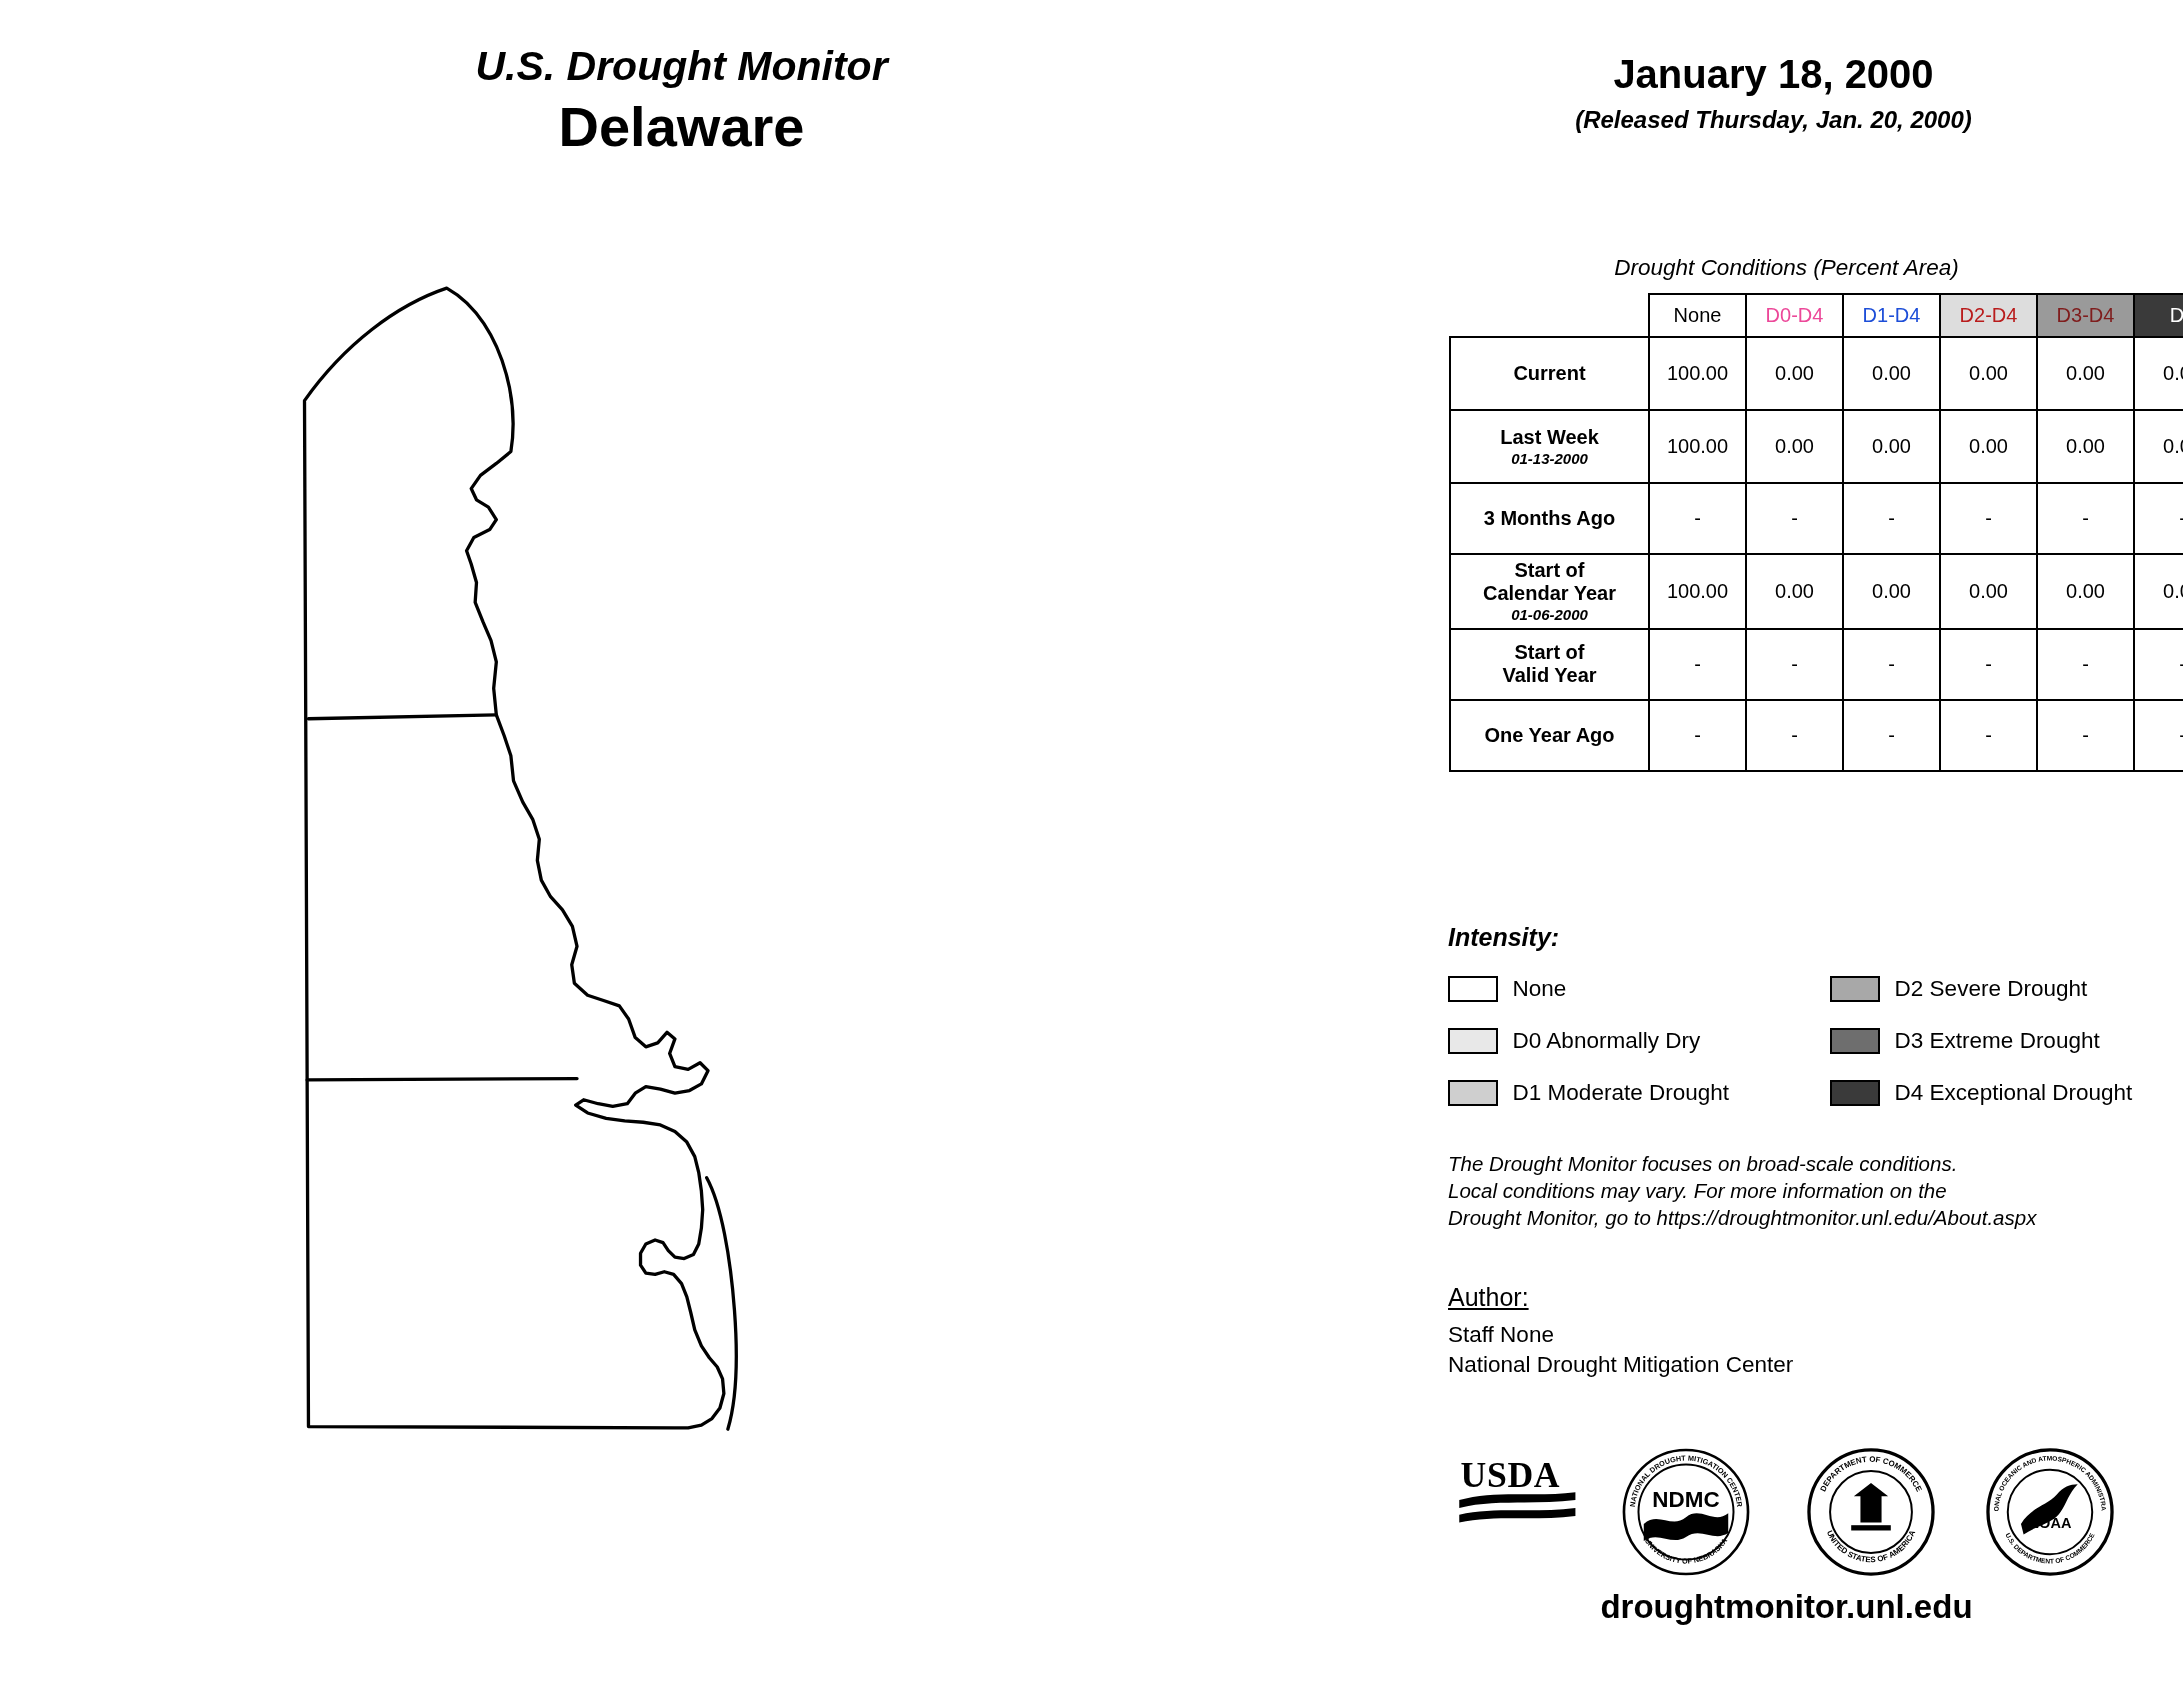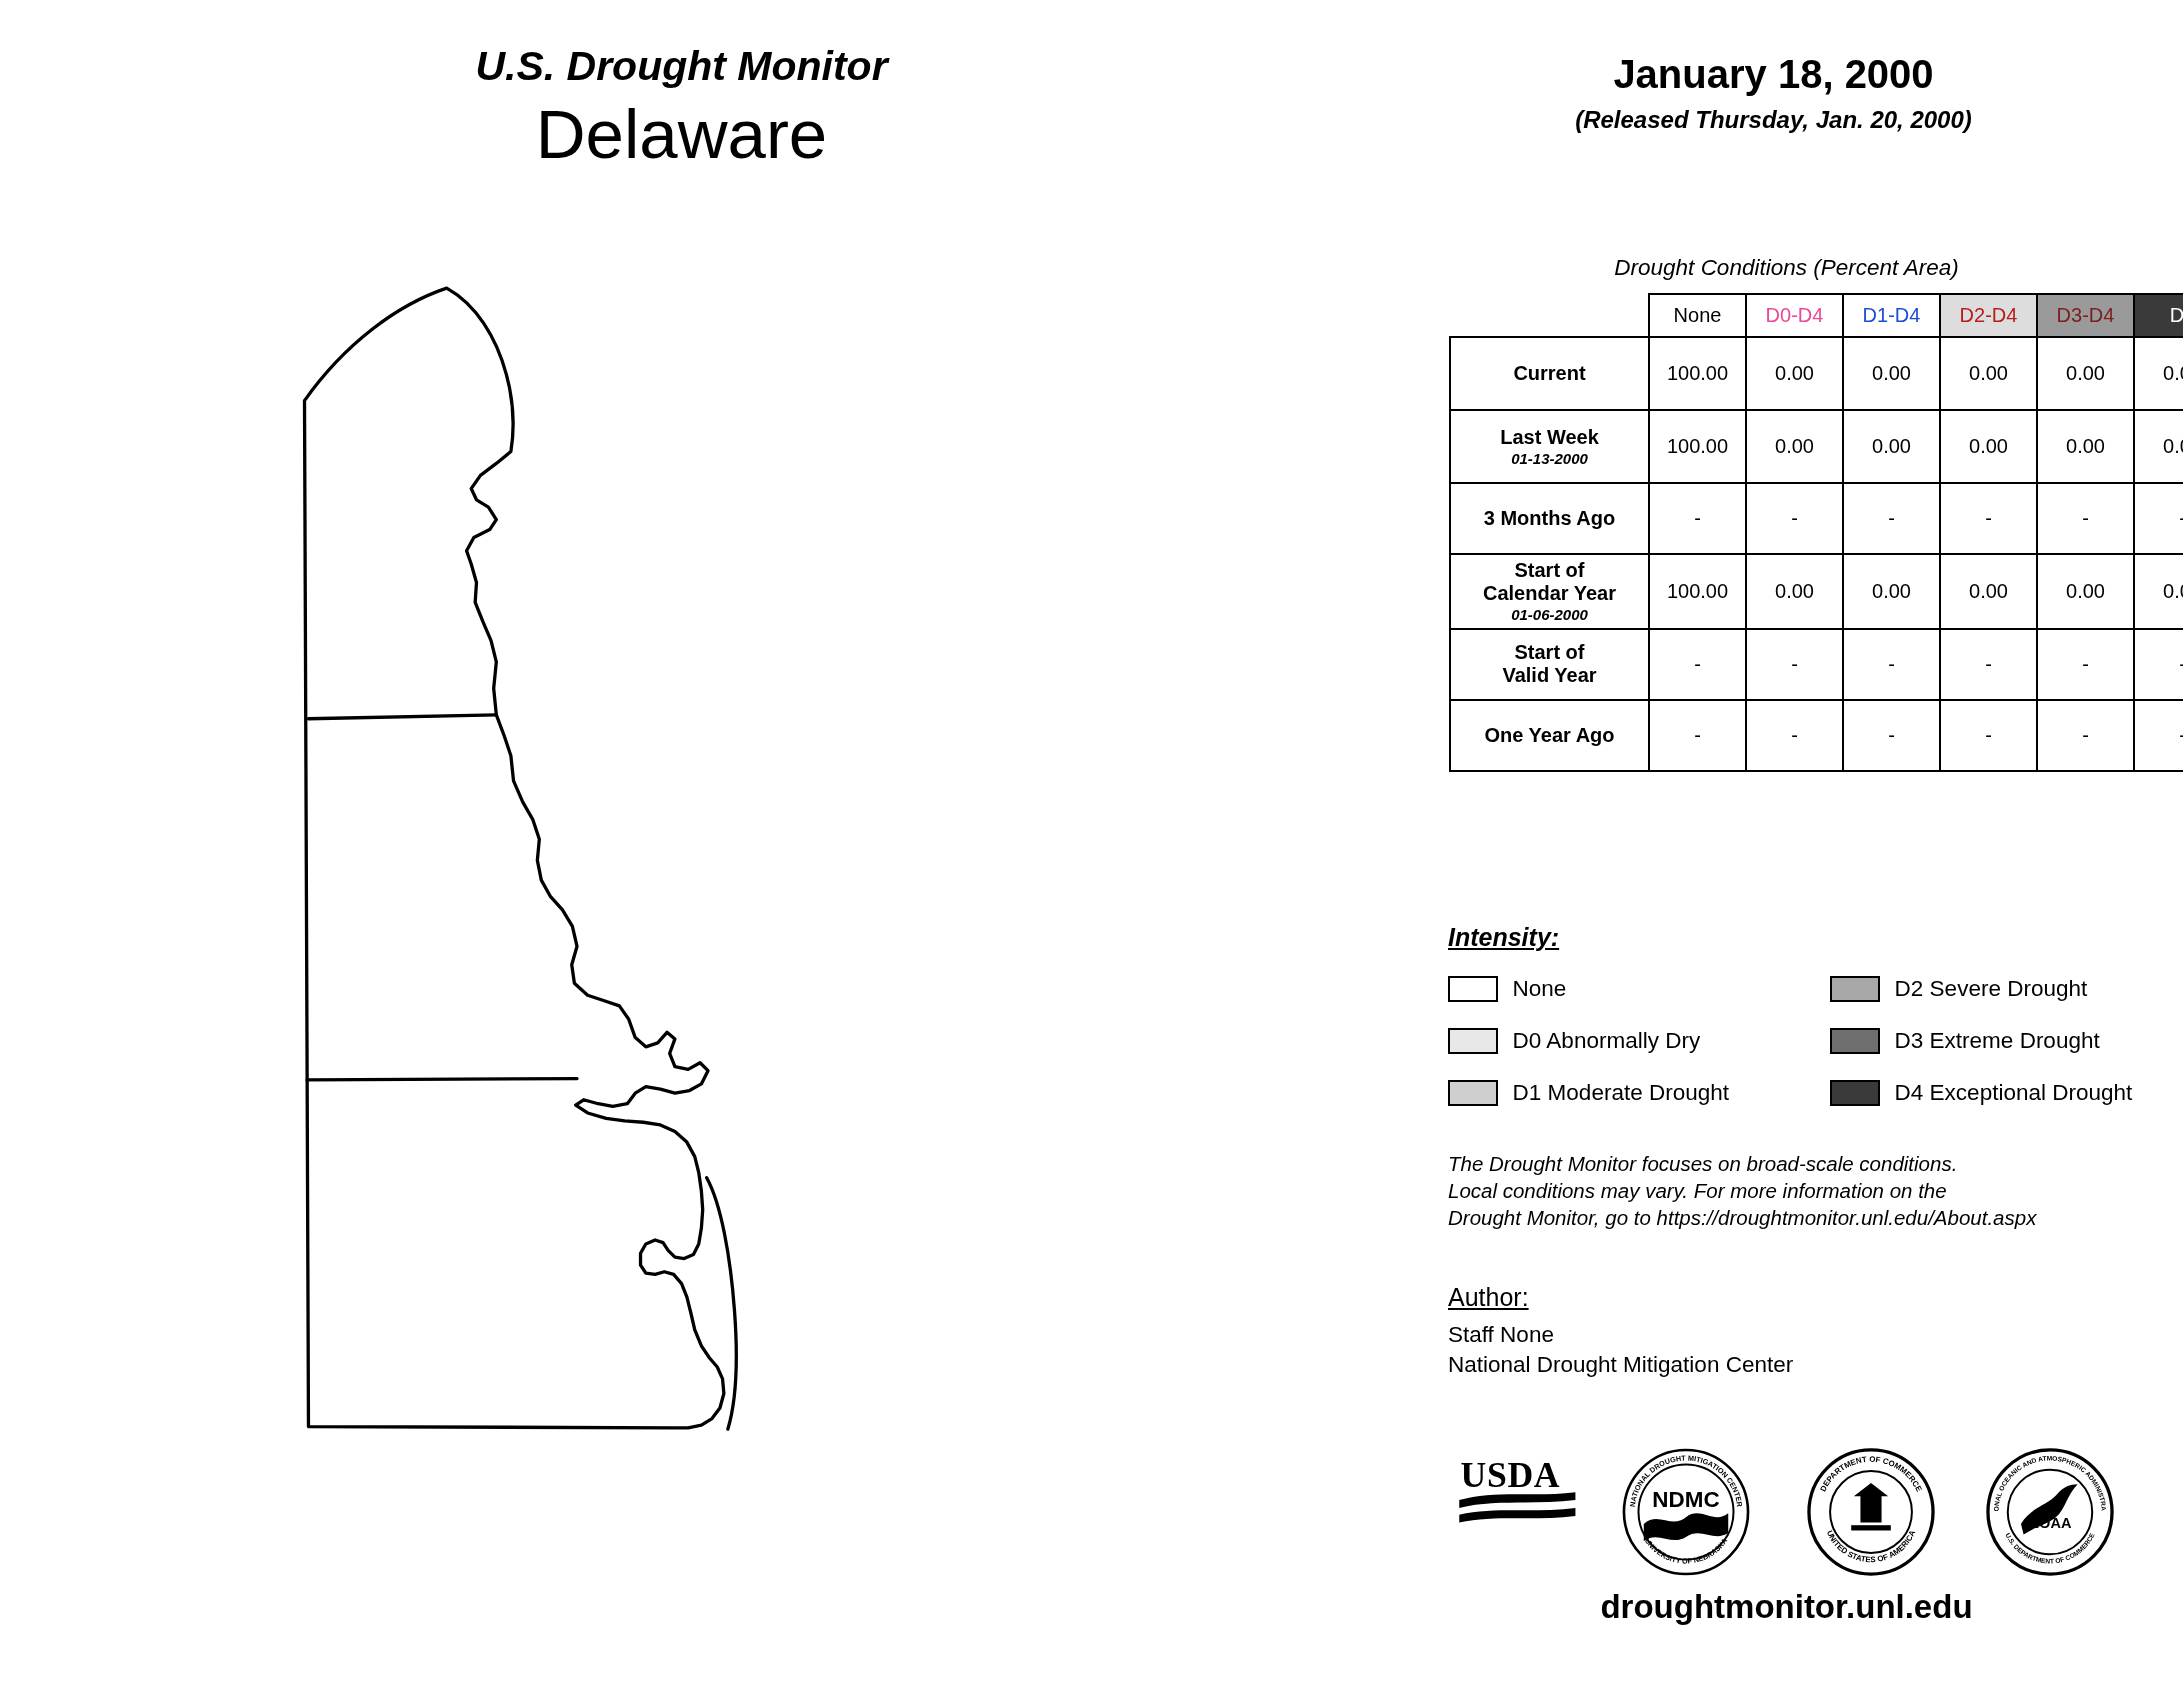--- a/index.html
+++ b/index.html
@@ -32,22 +32,22 @@
     text-align: center;
   }
   #dm-title {
     font-size: 41px;
     font-weight: bold;
     font-style: italic;
     letter-spacing: 0px;
     line-height: 1.0;
   }
   #state-title {
-    font-size: 69px;
-    font-weight: normal;
+    font-size: 56px;
+    font-weight: bold;
     line-height: 1.12;
     margin-top: 9.3px;
   }
   #map-area {
     position: absolute;
     left: 278px;
     top: 265px;
     width: 860px;
     height: 1356px;
   }
@@ -154,21 +154,20 @@
   #conditions-table tbody tr.short td { height: 61px; }
 
   
   #intensity-heading {
     position: absolute;
     left: 85px;
     top: 923px;
     font-size: 25px;
     font-weight: bold;
     font-style: italic;
-    text-decoration: underline;
   }
   #legend {
     position: absolute;
     left: 85px;
     top: 963px;
     width: 748px;
   }
   .legend-col {
     position: absolute;
     top: 0;

